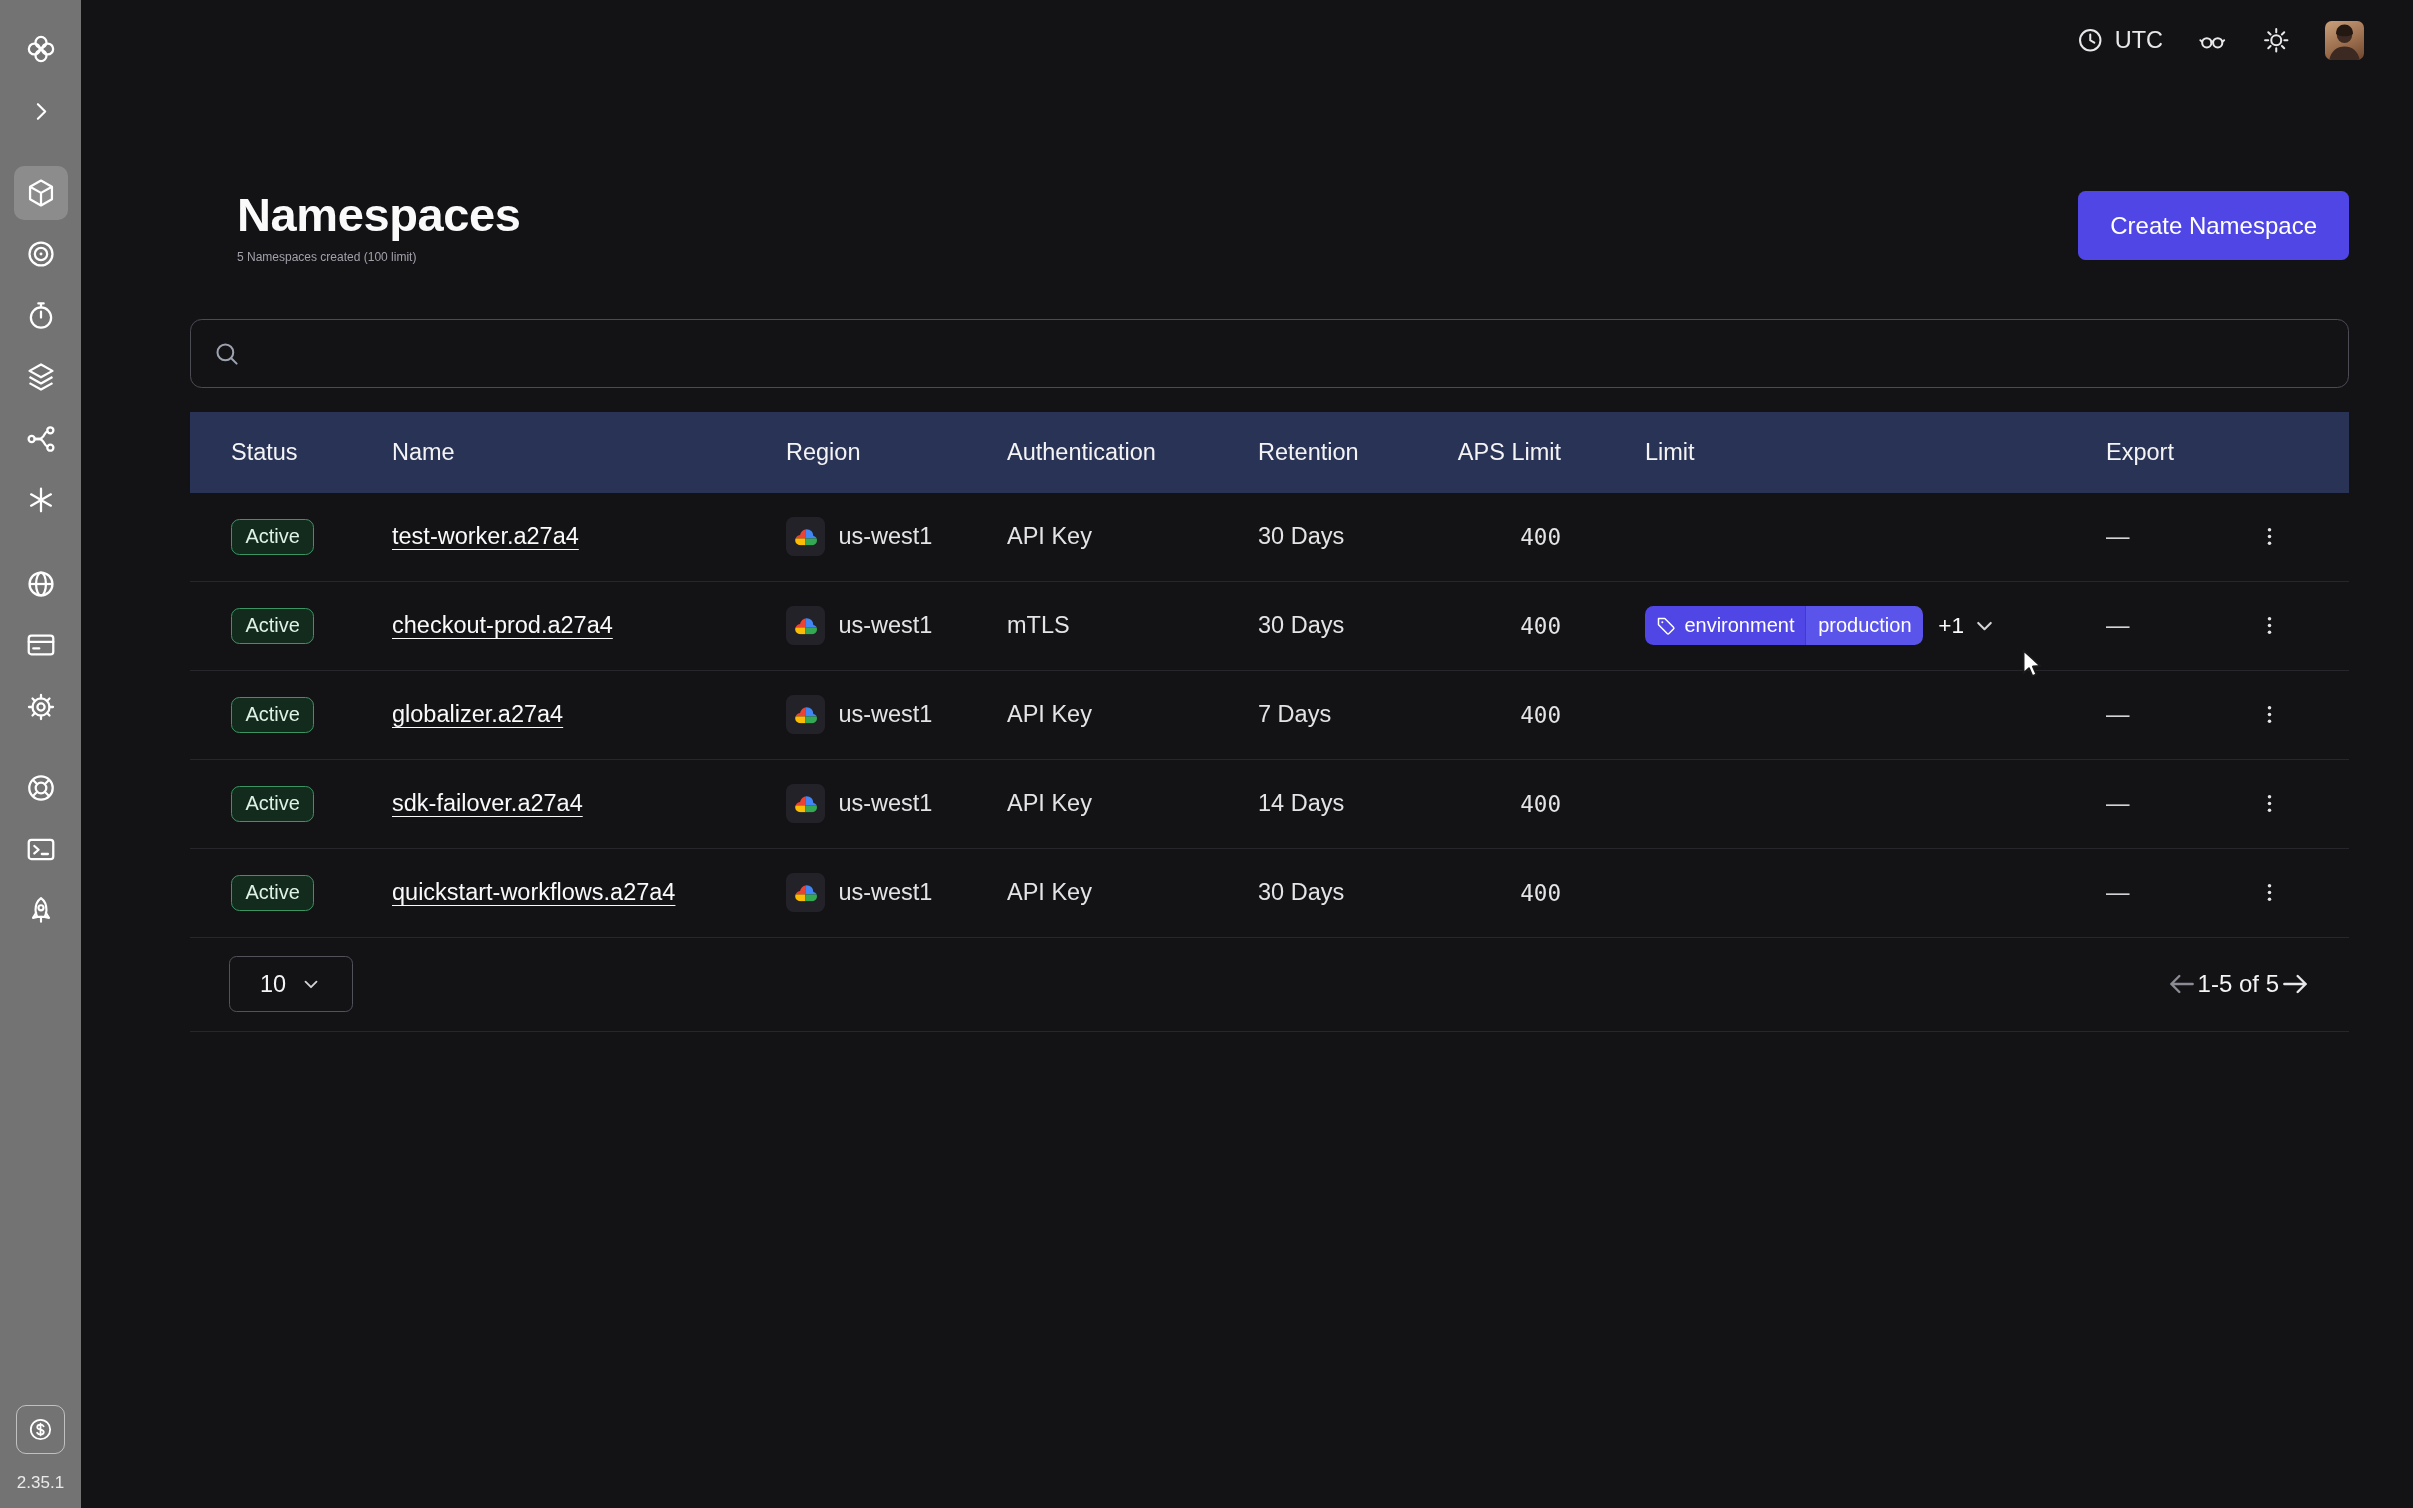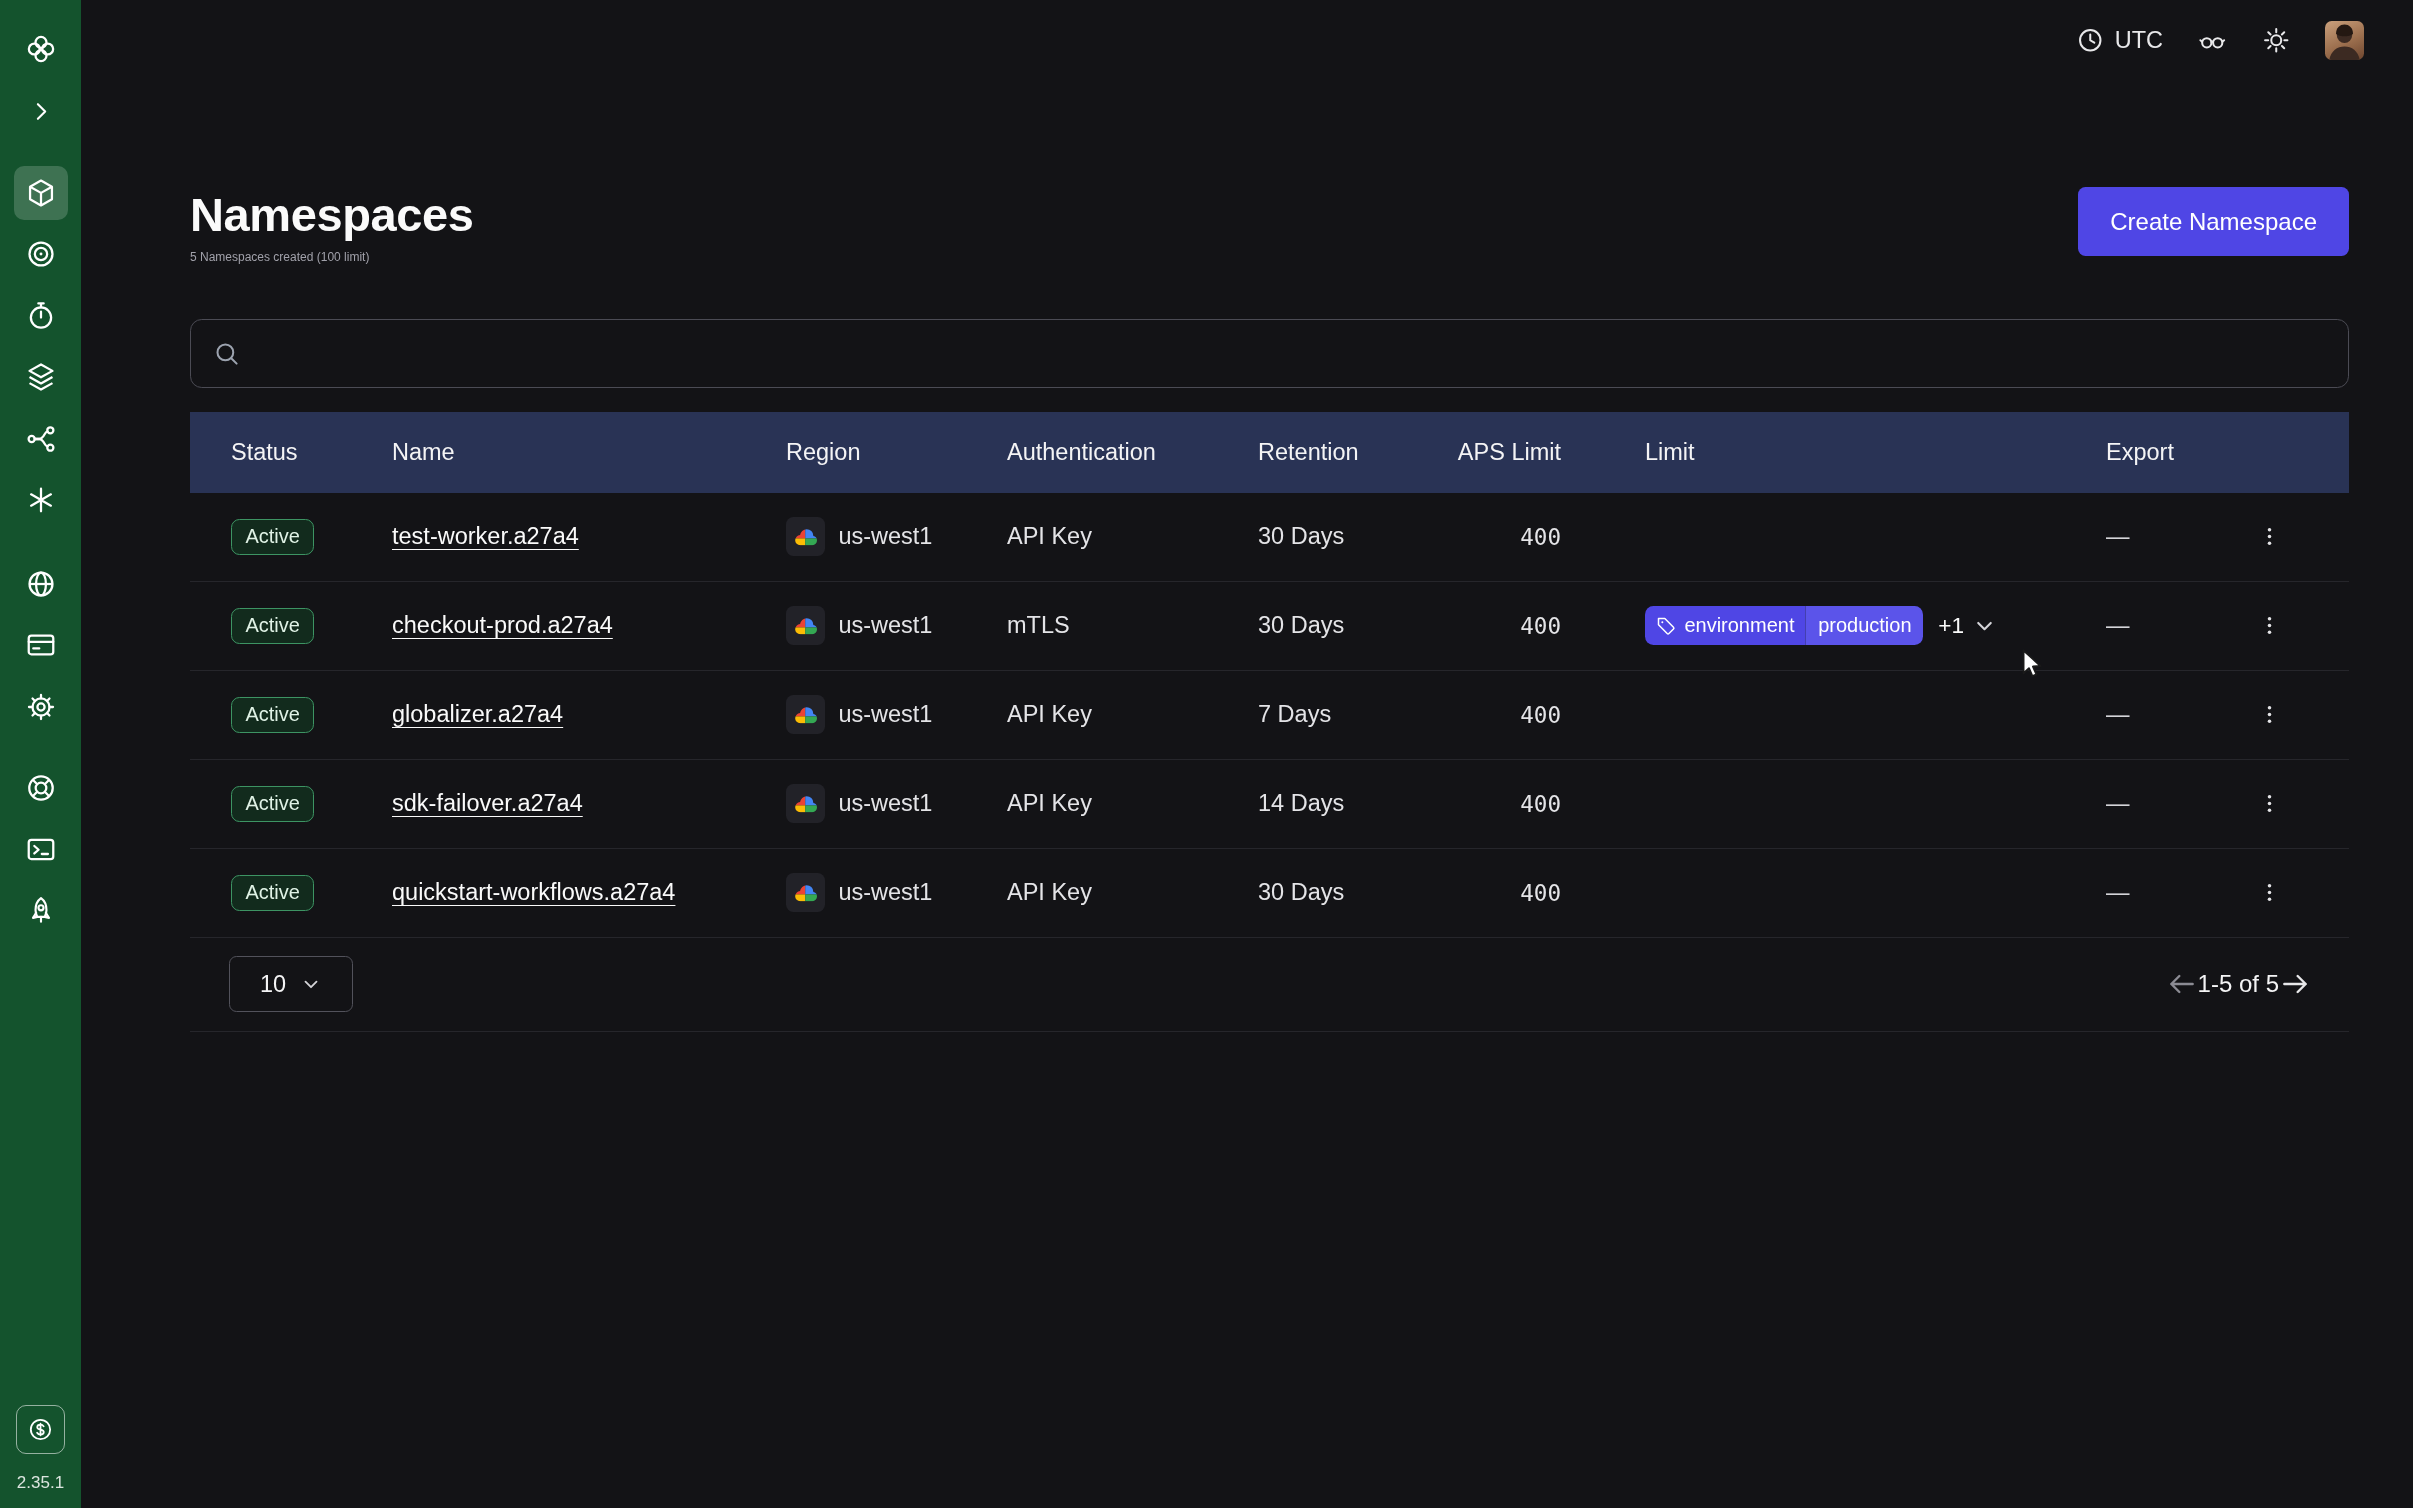--- a/index.html
+++ b/index.html
@@ -3,21 +3,21 @@
 <meta charset="utf-8">
 <style>
   * { margin:0; padding:0; box-sizing:border-box; }
   html,body { width:2413px; height:1508px; }
   body {
     background:#131316; color:#f4f4f5;
     font-family:"Liberation Sans","DejaVu Sans",sans-serif;
     display:flex; overflow:hidden; position:relative;
   }
   
-  .sidebar { width:81px; height:1508px; flex:none; background:#14532d;
+  .sidebar { width:81px; height:1508px; flex:none; background:#737373;
     display:flex; flex-direction:column; align-items:center; padding:22px 0 15px; }
   .sb-btn { width:54px; height:54px; border-radius:10px; display:flex; align-items:center;
     justify-content:center; color:#fff; margin-bottom:7.5px; background:transparent; border:none; cursor:pointer; flex:none; }
   .sb-btn svg { width:32px; height:32px; }
   .sb-btn.small svg { width:25px; height:25px; }
   .sb-btn.active { background:rgba(255,255,255,.18); }
   .sb-gap { height:22px; flex:none; }
   .sb-gap-sm { height:20px; flex:none; }
   .sb-usage { margin-top:auto; border:1.7px solid rgba(255,255,255,.55); border-radius:10px; width:49px; height:49px; }
   .sb-version { margin-top:11.7px; font-size:17px; color:rgba(255,255,255,.85); }
@@ -25,21 +25,21 @@
   .main { flex:1; display:flex; flex-direction:column; min-width:0; }
   .topbar { height:81px; flex:none; display:flex; align-items:center; justify-content:flex-end; gap:35px; padding-right:49px; }
   .tb-btn { display:flex; align-items:center; gap:10px; background:transparent; border:none; color:#e8e8ea;
     font-size:23.5px; font-family:inherit; cursor:pointer; }
   .tb-btn svg { width:28.5px; height:28.5px; }
   .avatar { width:39px; height:39px; border-radius:6.7px; overflow:hidden; border:none; padding:0; cursor:pointer;
     background:linear-gradient(155deg,#caa07c 0%,#9c6f4e 55%,#6e462f 100%); position:relative; }
   .avatar svg { width:39px; height:39px; display:block; }
   
   .content { padding:106px 64px 0 109px; }
-  .page-head { display:flex; align-items:flex-start; justify-content:space-between; }
+  .page-head { display:flex; align-items:center; justify-content:space-between;margin-left:47px; }
   .page-title { font-size:47px; font-weight:700; letter-spacing:-0.4px; color:#fafafa; }
   .page-subtitle { margin-top:8.4px; font-size:12px; color:#a1a1aa; }
   .create-btn { height:69px; padding:8px 32px; border:none; border-radius:7.5px; background:#4f46e5; color:#fff;
     font-size:24px; font-weight:500; font-family:inherit; cursor:pointer; }
   
   .search-box { margin-top:55px; height:69px; border:1.7px solid #4b4b54; border-radius:11.7px;
     display:flex; align-items:center; gap:15px; padding:0 22px; }
   .search-box svg { width:27px; height:27px; color:#9ca3af; flex:none; }
   .search-box input { flex:1; background:transparent; border:none; outline:none; color:#e4e4e7;
     font-size:24px; font-family:inherit; }

